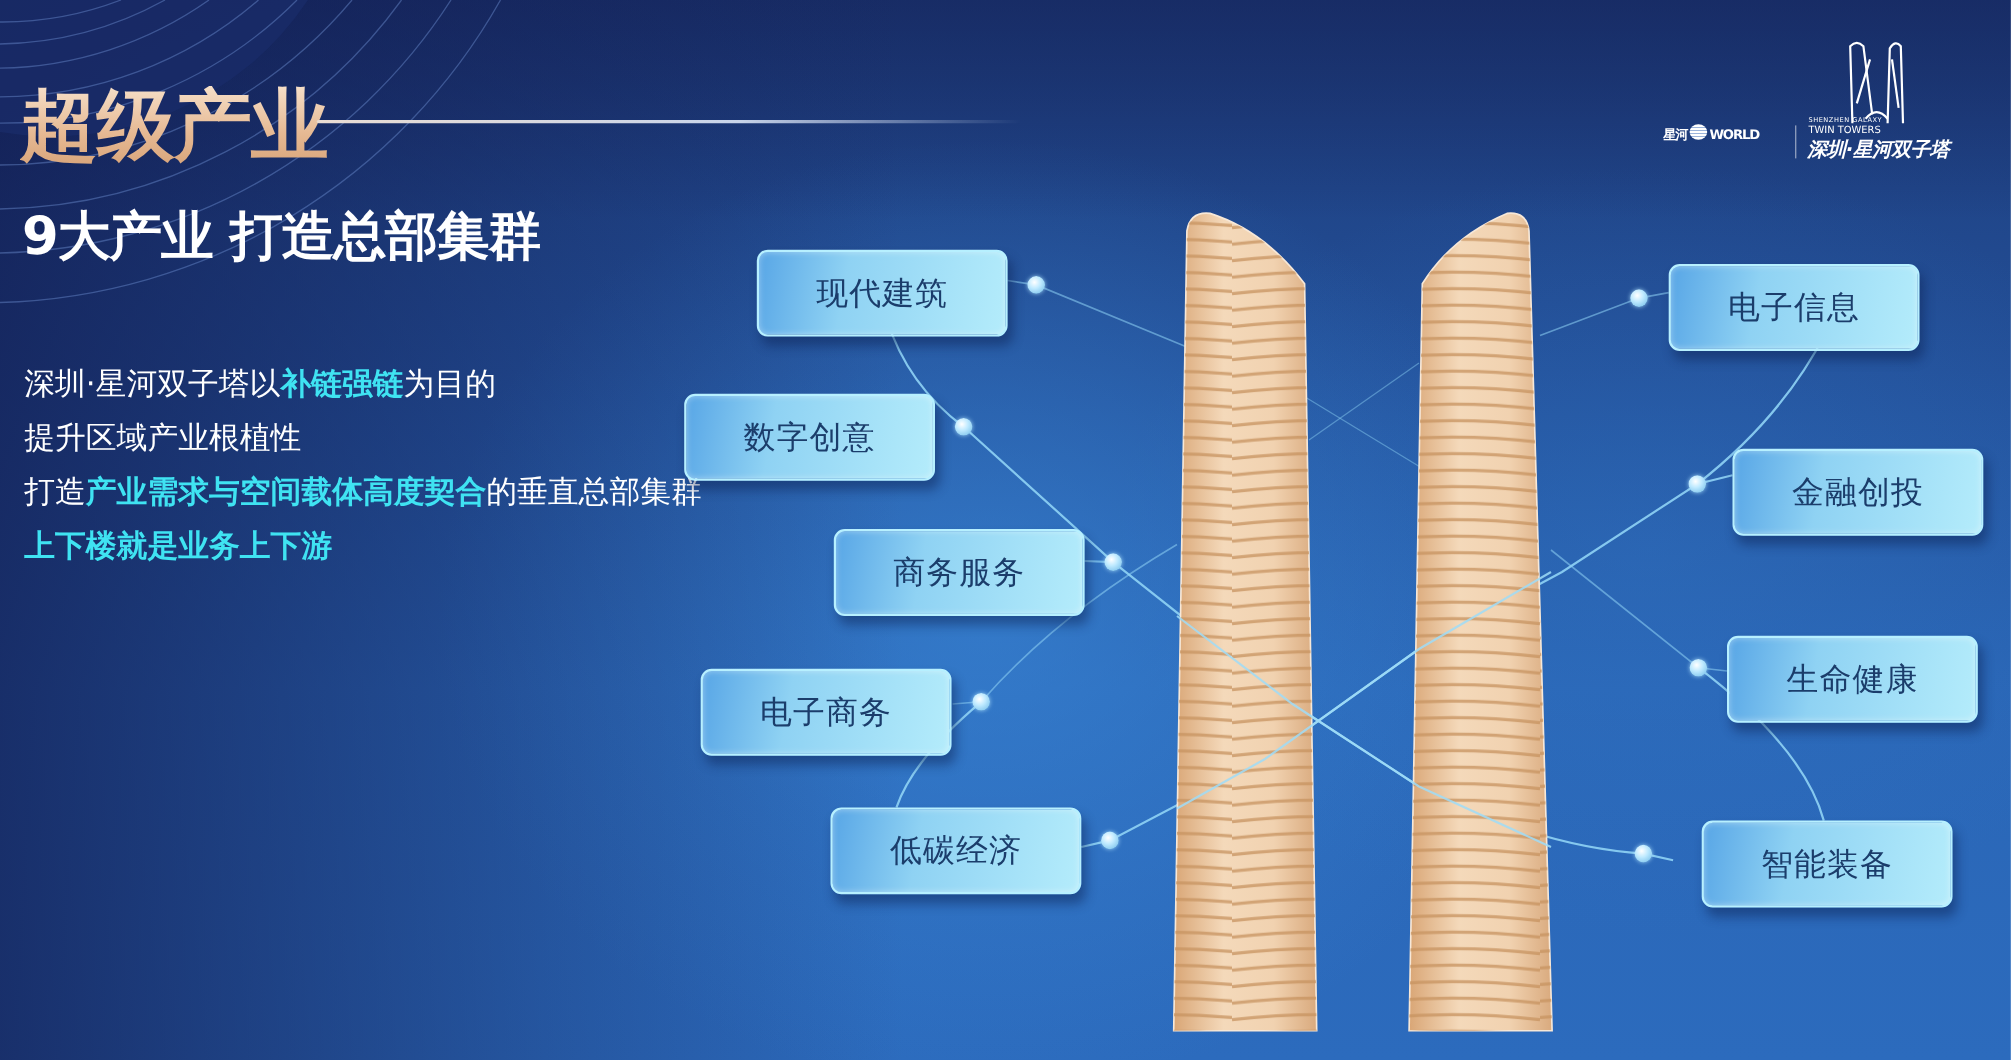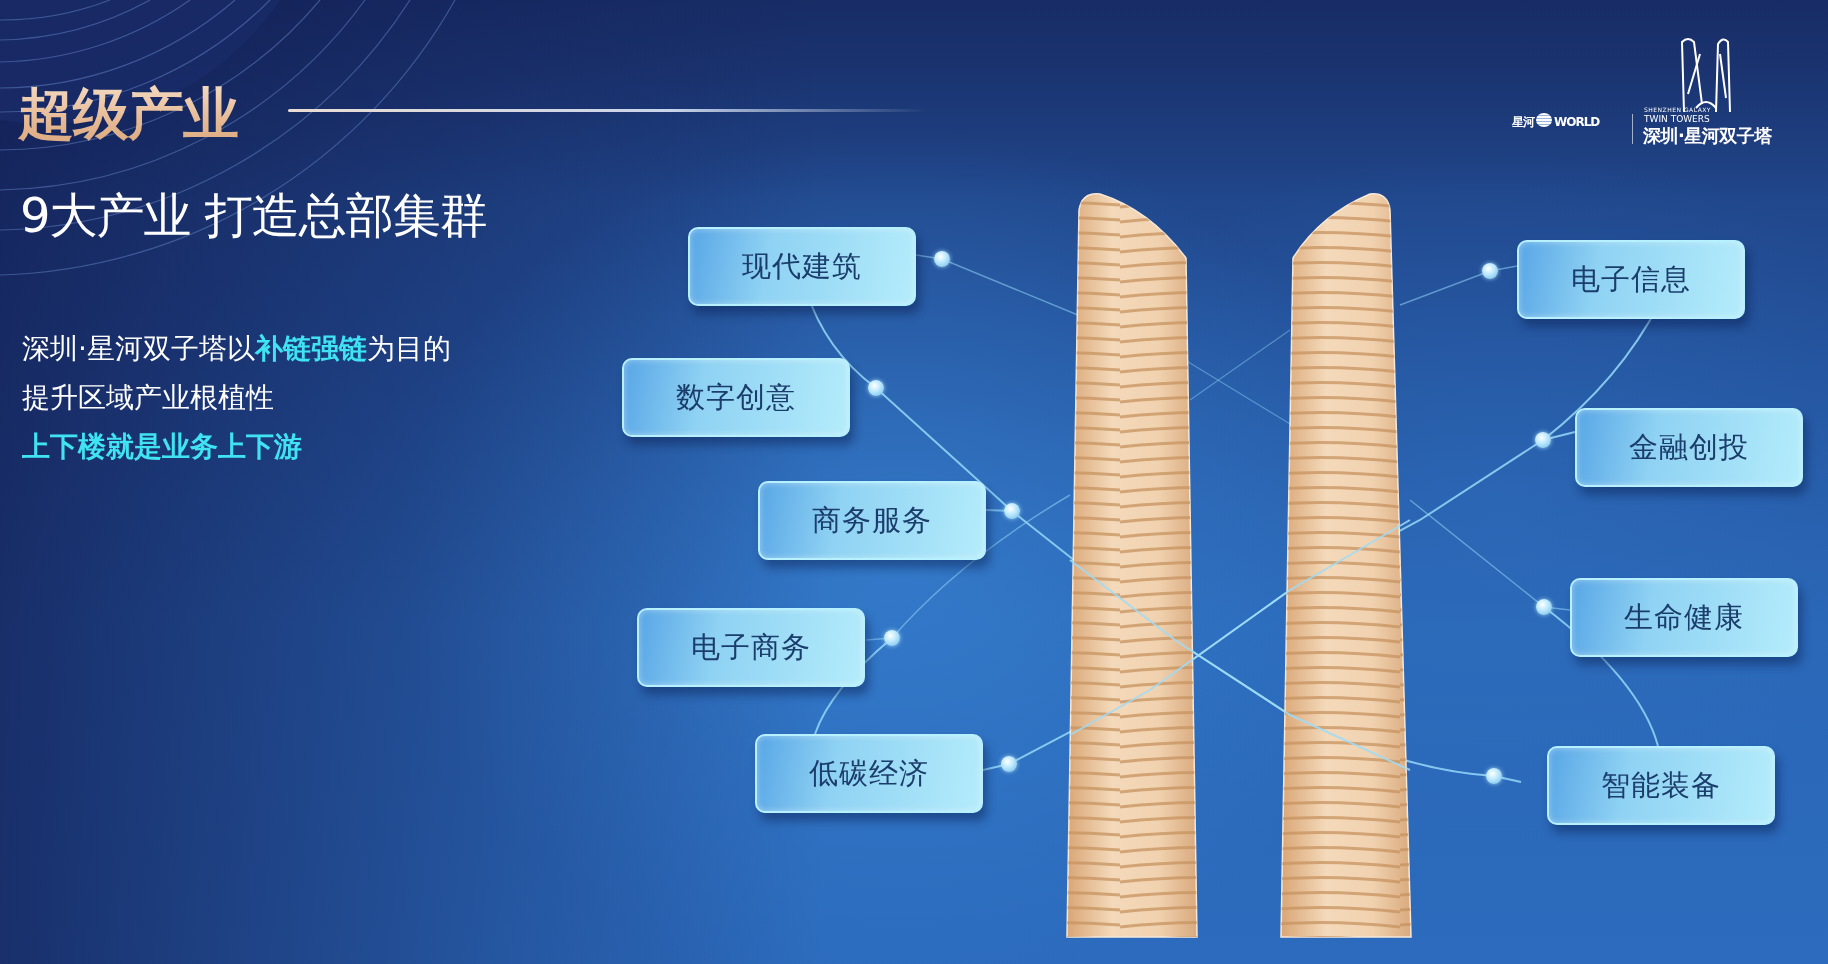--- a/index.html
+++ b/index.html
@@ -16,53 +16,53 @@
     background: linear-gradient(90deg, rgba(18,28,80,0.75) 0%, rgba(18,28,80,0.25) 28%, rgba(18,28,80,0) 45%);
     pointer-events: none;
   }
   .bg-top {
     position: absolute; left: 0; top: 0; width: 1828px; height: 200px;
     background: linear-gradient(180deg, rgba(20,35,90,0.6), rgba(20,35,90,0));
   }
   .arcs { position: absolute; left: 0; top: 0; }
   .title {
     position: absolute; left: 18px; top: 78px;
-    font-size: 56px; font-weight: 900; letter-spacing: -1px; line-height: 72px;
+    font-size: 71px; font-weight: 900; letter-spacing: -1px; line-height: 72px;
     background: linear-gradient(180deg, #f6dfc8 0%, #e6b993 60%, #d9a67c 100%);
     -webkit-background-clip: text; background-clip: text; color: transparent;
     text-shadow: none;
   }
   .title-line {
     position: absolute; left: 288px; top: 109px; width: 640px; height: 3px;
     background: linear-gradient(90deg, #e9dcd3 0%, #c8d4ea 60%, rgba(160,190,230,0) 100%);
     border-radius: 2px;
   }
   .subtitle {
     position: absolute; left: 20px; top: 184px;
-    font-size: 48px; font-weight: 400; color: #ffffff; line-height: 62px; letter-spacing: -1px;
+    font-size: 48px; font-weight: 700; color: #ffffff; line-height: 62px; letter-spacing: -1px;
   }
   .body-lines { position: absolute; left: 22px; top: 324px; }
   .body-line {
     font-size: 28px; color: #ffffff; line-height: 49px; white-space: nowrap;
   }
   .hl { color: #3fe3f2; font-weight: 700; }
 
   .logo { position: absolute; left: 1510px; top: 34px; width: 270px; height: 120px; }
   .logo-world {
     position: absolute; left: 2px; top: 79px; font-size: 12px; color: #fff; font-weight: 700; letter-spacing: -1px; white-space: nowrap;
   }
   .logo-globe {
     display: inline-block; width: 16px; height: 14px; border-radius: 50%;
     background: repeating-linear-gradient(180deg, #fff 0 2px, #9bb4db 2px 3px);
     vertical-align: -1px; margin: 0 2px;
   }
   .logo-divider { position: absolute; left: 122px; top: 80px; width: 1px; height: 30px; background: rgba(255,255,255,0.6); }
   .logo-small { position: absolute; left: 134px; top: 72px; font-size: 6px; color: #fff; letter-spacing: 0.5px; white-space: nowrap; }
   .logo-tw { position: absolute; left: 134px; top: 80px; font-size: 9px; color: #fff; white-space: nowrap; }
-  .logo-cn { position: absolute; left: 133px; top: 90px; font-size: 18px; color: #fff; font-weight: 700; white-space: nowrap; letter-spacing: -0.5px; }
+  .logo-cn { position: absolute; left: 133px; top: 90px; font-size: 18px; color: #fff; font-weight: 700; white-space: nowrap; letter-spacing: -0.5px; font-style: italic; }
   .logo-mark { position: absolute; left: 166px; top: 0; }
 
   .connectors { position: absolute; left: 0; top: 0; }
   .tower { position: absolute; top: 0; left: 0; }
 
   .tag {
     position: absolute; width: 228px; height: 79px; box-sizing: border-box;
     border-radius: 10px;
     background: linear-gradient(100deg, #58a6e6 0%, #8fd2f3 35%, #b4ecfb 100%);
     border: 2px solid #b7f0ff;
@@ -109,20 +109,23 @@
 <div class="subtitle">9大产业 打造总部集群</div>
 
 <div class="body-lines">
   <div class="body-line">
     <span>深圳·星河双子塔以</span><span class="hl">补链强链</span><span>为目的</span>
   </div>
   <div class="body-line">
     <span>提升区域产业根植性</span>
   </div>
   <div class="body-line">
+    <span>打造</span><span class="hl">产业需求与空间载体高度契合</span><span>的垂直总部集群</span>
+  </div>
+  <div class="body-line">
     <span class="hl">上下楼就是业务上下游</span>
   </div>
 </div>
 
 <div class="logo">
   <svg class="logo-mark" width="60" height="82">
     <g fill="none" stroke="#ffffff" stroke-width="2">
       <path d="M8,78 L6,8 Q12,2 18,8 L26,70"></path>
       <path d="M40,78 L42,10 Q47,2 52,8 L54,78"></path>
       <path d="M20,74 Q30,62 40,74"></path>

